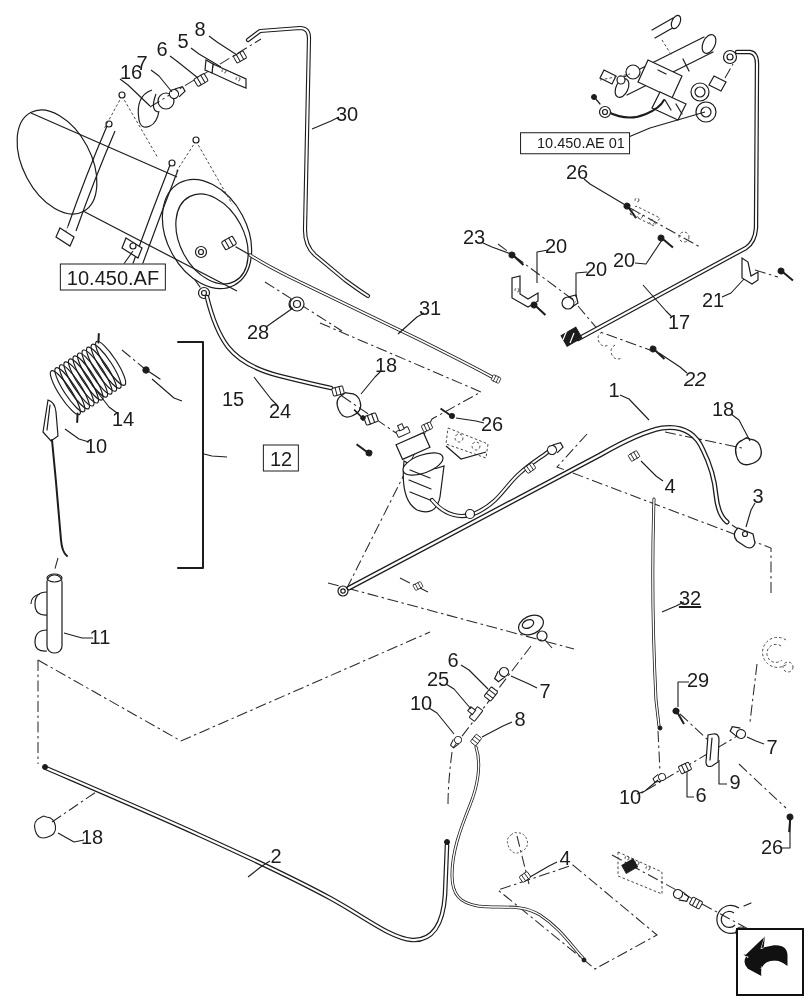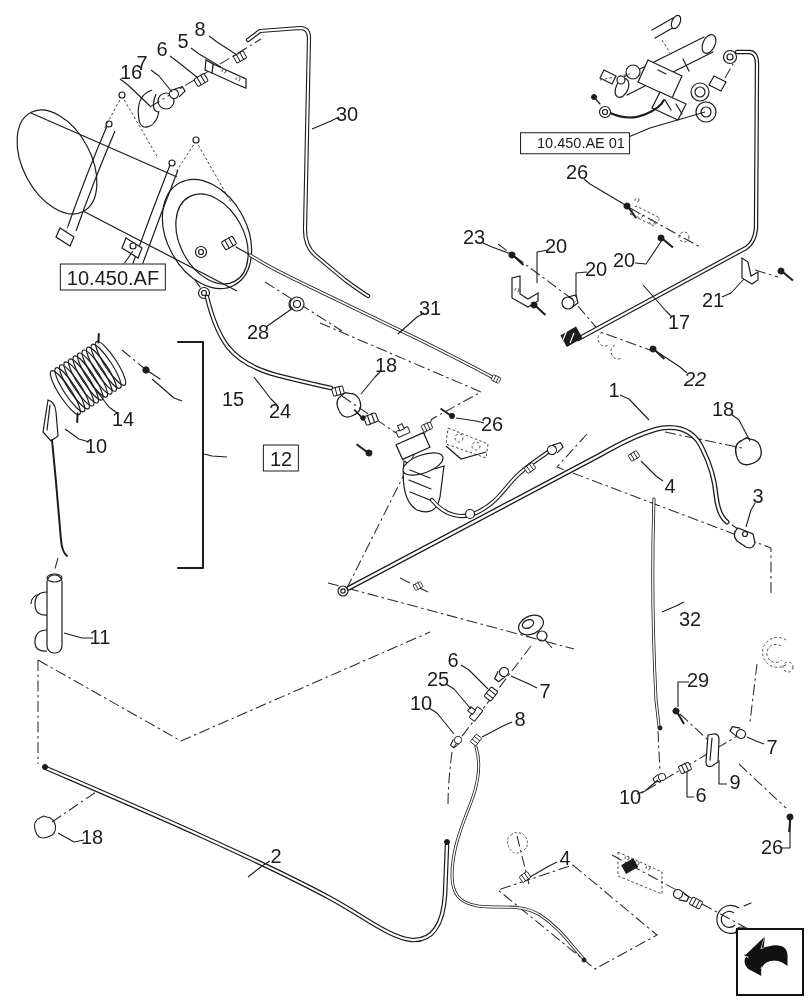--- a/index.html
+++ b/index.html
@@ -416,21 +416,21 @@
       <div class="callout" style="left: 386px; top: 365px;">18</div>
       <div class="callout" style="left: 189px; top: 399px; margin-left: 44px;">15</div>
       <div class="callout" style="left: 280px; top: 411px;">24</div>
       <div class="callout" style="left: 123px; top: 419px;">14</div>
       <div class="callout" style="left: 492px; top: 424px;">26</div>
       <div class="callout" style="left: 96px; top: 446px;">10</div>
       <div class="callout" style="left: 614px; top: 390px;">1</div>
       <div class="callout" style="left: 723px; top: 409px;">18</div>
       <div class="callout" style="left: 670px; top: 486px;">4</div>
       <div class="callout" style="left: 758px; top: 496px;">3</div>
-      <div class="callout" style="left: 690px; top: 619px;">32</div>
+      <div class="callout" style="left: 690px; top: 598px; text-decoration: underline;">32</div>
       <div class="callout" style="left: 100px; top: 637px;">11</div>
       <div class="callout" style="left: 453px; top: 660px;">6</div>
       <div class="callout" style="left: 438px; top: 679px;">25</div>
       <div class="callout" style="left: 698px; top: 680px;">29</div>
       <div class="callout" style="left: 545px; top: 691px;">7</div>
       <div class="callout" style="left: 421px; top: 703px;">10</div>
       <div class="callout" style="left: 520px; top: 719px;">8</div>
       <div class="callout" style="left: 772px; top: 747px;">7</div>
       <div class="callout" style="left: 735px; top: 782px;">9</div>
       <div class="callout" style="left: 701px; top: 795px;">6</div>

